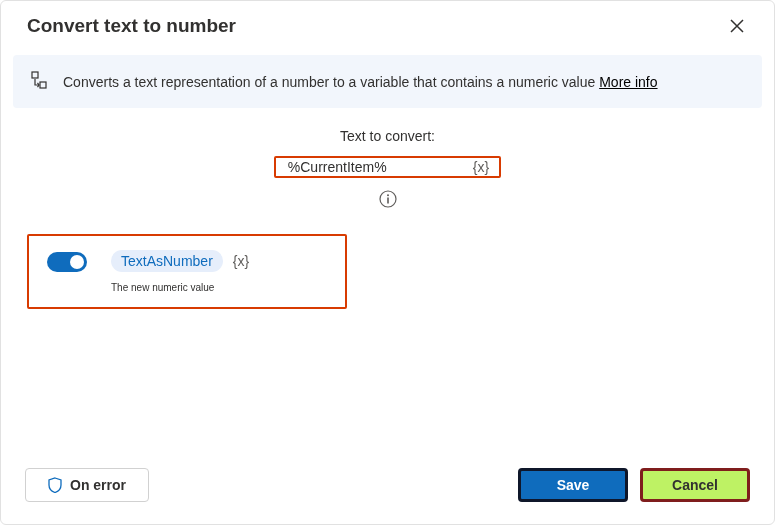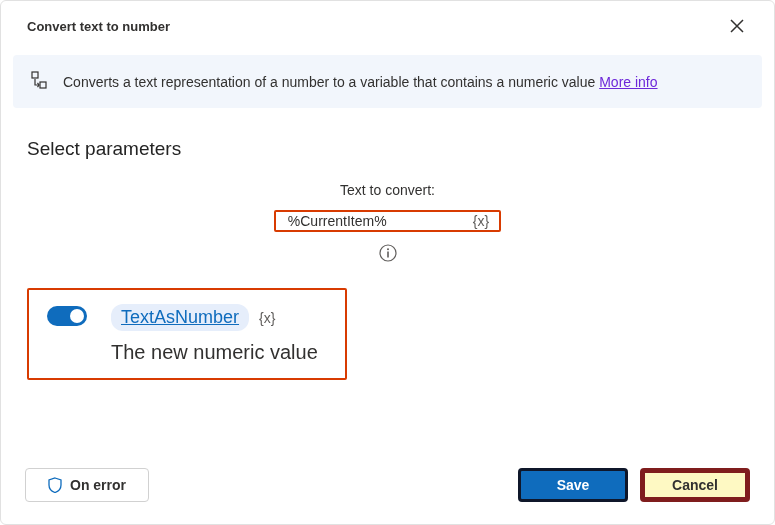--- a/index.html
+++ b/index.html
@@ -23,21 +23,21 @@
     position: relative;
   }
   .header {
     display: flex;
     align-items: center;
     justify-content: space-between;
     padding: 14px 26px 10px 26px;
   }
   .header h1 {
     margin: 0;
-    font-size: 13px;
+    font-size: 19px;
     font-weight: 600;
   }
   .close-btn {
     background: none;
     border: none;
     cursor: pointer;
     padding: 4px;
     line-height: 0;
   }
   .info-banner {
@@ -45,21 +45,21 @@
     background: #f2f6fc;
     border-radius: 4px;
     padding: 16px 18px;
     display: flex;
     align-items: center;
     gap: 16px;
     font-size: 14px;
     color: #323130;
   }
   .info-banner a {
-    color: #6d28d9;
+    color: #000000;
   }
   .content {
     padding: 20px 26px 0 26px;
     flex: 1;
   }
   .section-title {
     font-size: 19px;
     font-weight: 400;
     margin: 10px 0 22px 0;
     color: #242424;
@@ -154,25 +154,24 @@
   .var-name-row {
     display: flex;
     align-items: center;
     gap: 8px;
   }
   .var-chip {
     background: #e6eefb;
     color: #0f6cbd;
     padding: 3px 10px;
     border-radius: 12px;
-    font-size: 18px;
-    text-decoration: underline;
+    font-size: 14px;
   }
   .var-desc {
-    font-size: 20px;
+    font-size: 10px;
     color: #323130;
   }
   .footer {
     display: flex;
     align-items: center;
     justify-content: space-between;
     padding: 14px 24px 22px 24px;
   }
   .btn {
     height: 34px;
@@ -193,22 +192,22 @@
     justify-content: flex-end;
   }
   .btn-primary {
     background: #0f6cbd;
     border: 3px solid #0f172a;
     color: #fff;
     min-width: 110px;
     justify-content: center;
   }
   .btn-secondary {
-    background: #fef9c3;
-    border: 5px solid #7f1d1d;
+    background: #bef264;
+    border: 3px solid #7f1d1d;
     color: #323130;
     min-width: 110px;
     justify-content: center;
   }
   .footer-right {
     display: flex;
     gap: 12px;
   }
 </style>
 </head>
@@ -233,21 +232,20 @@
         <path d="M4 8 L4 14 L8 14" stroke="#323130" stroke-width="1.2" fill="none"></path>
         <path d="M6.5 11.8 L8 14 L6.5 16.2" stroke="#323130" stroke-width="1.2" fill="none"></path>
       </svg>
     </span>
     <span>
       <span>Converts a text representation of a number to a variable that contains a numeric value </span><a href="#">More info</a>
     </span>
   </div>
 
   <div class="content">
-    <div class="section-title">Select parameters</div>
 
     <div class="field-row">
       <span class="field-label">Text to convert:</span>
       <div class="input-wrap">
         <input class="input-text" type="text" value="%CurrentItem%" style="">
         <span class="var-icon">{x}</span>
       </div>
       <span class="help-icon">
         <svg width="18" height="18" viewBox="0 0 18 18">
             <circle cx="9" cy="9" r="8" stroke="#605e5c" stroke-width="1.2" fill="none"></circle>

